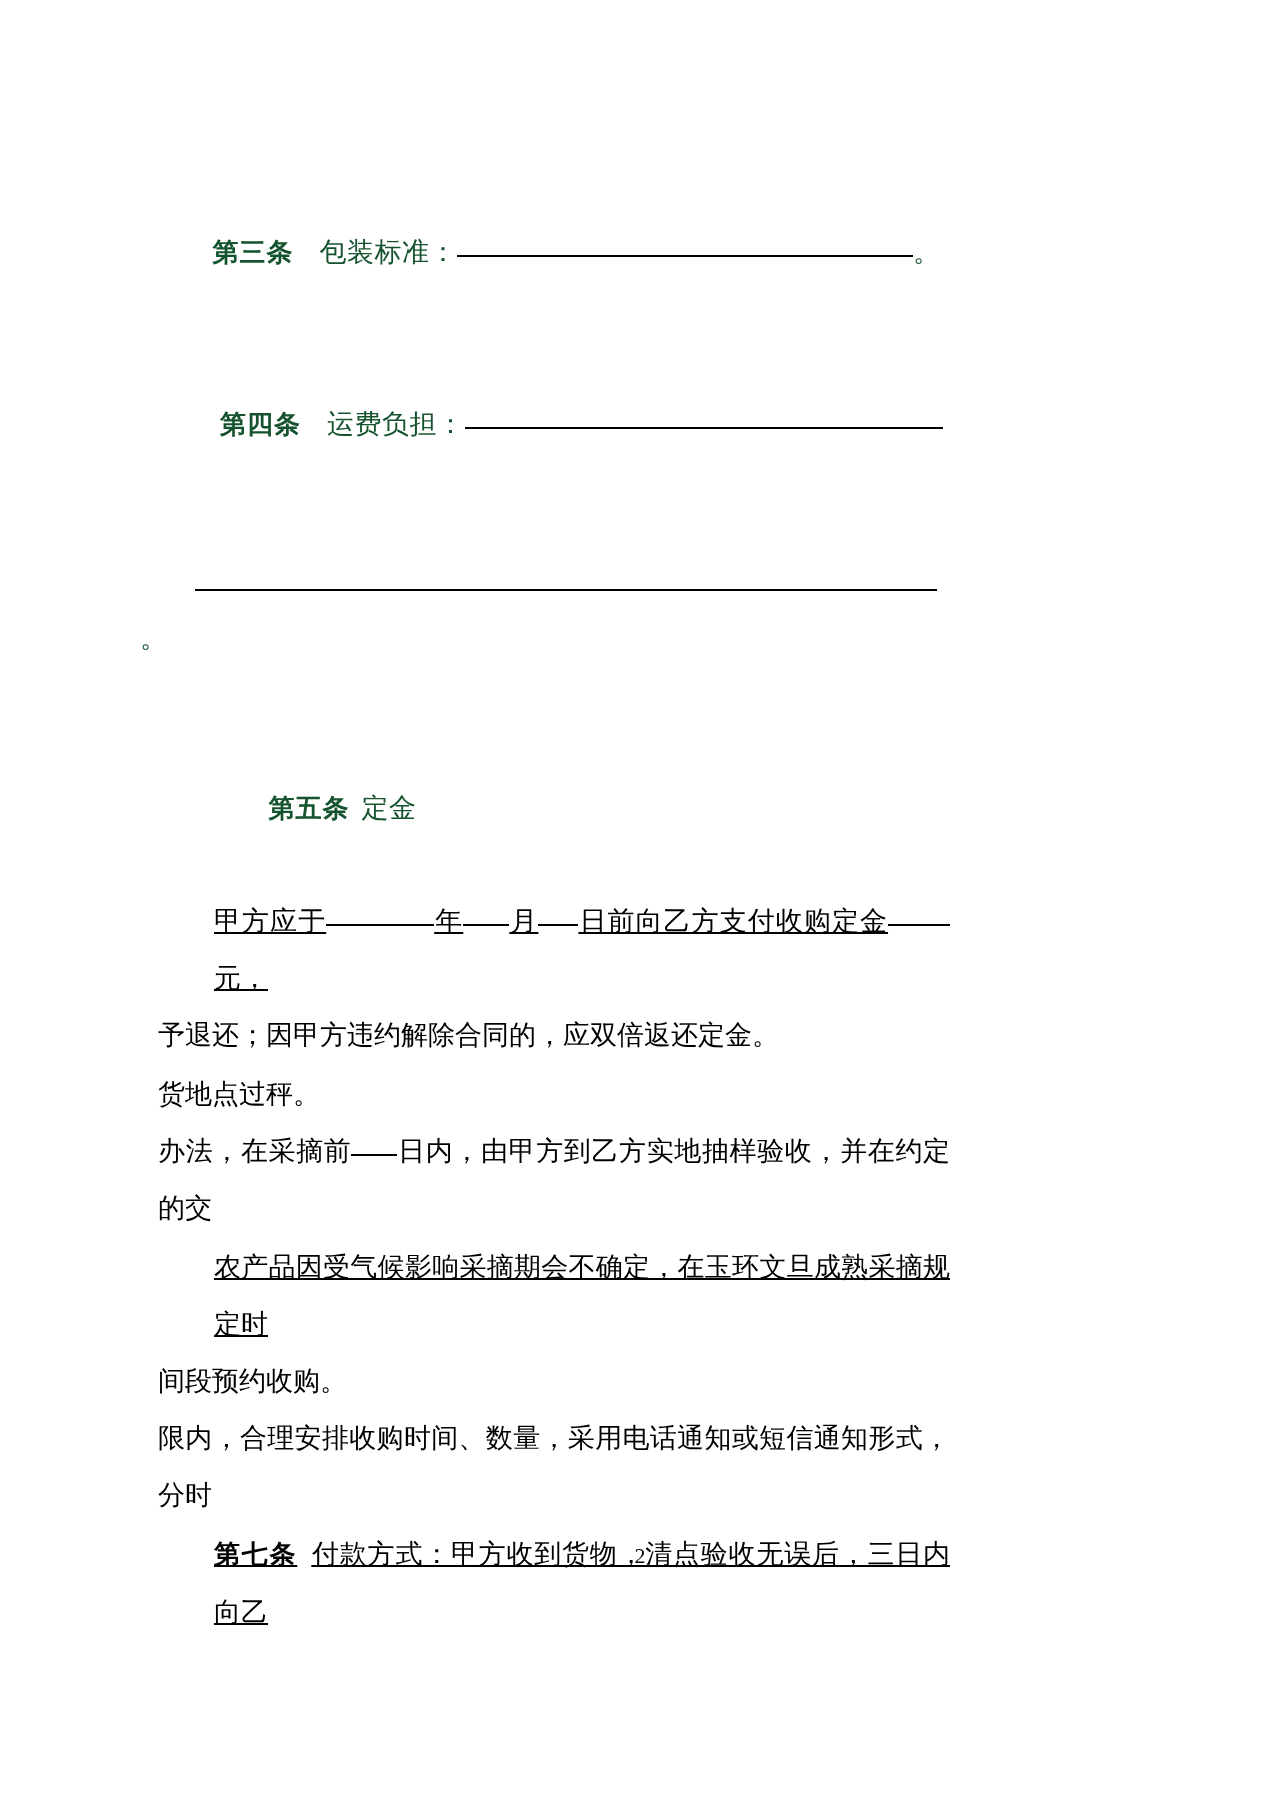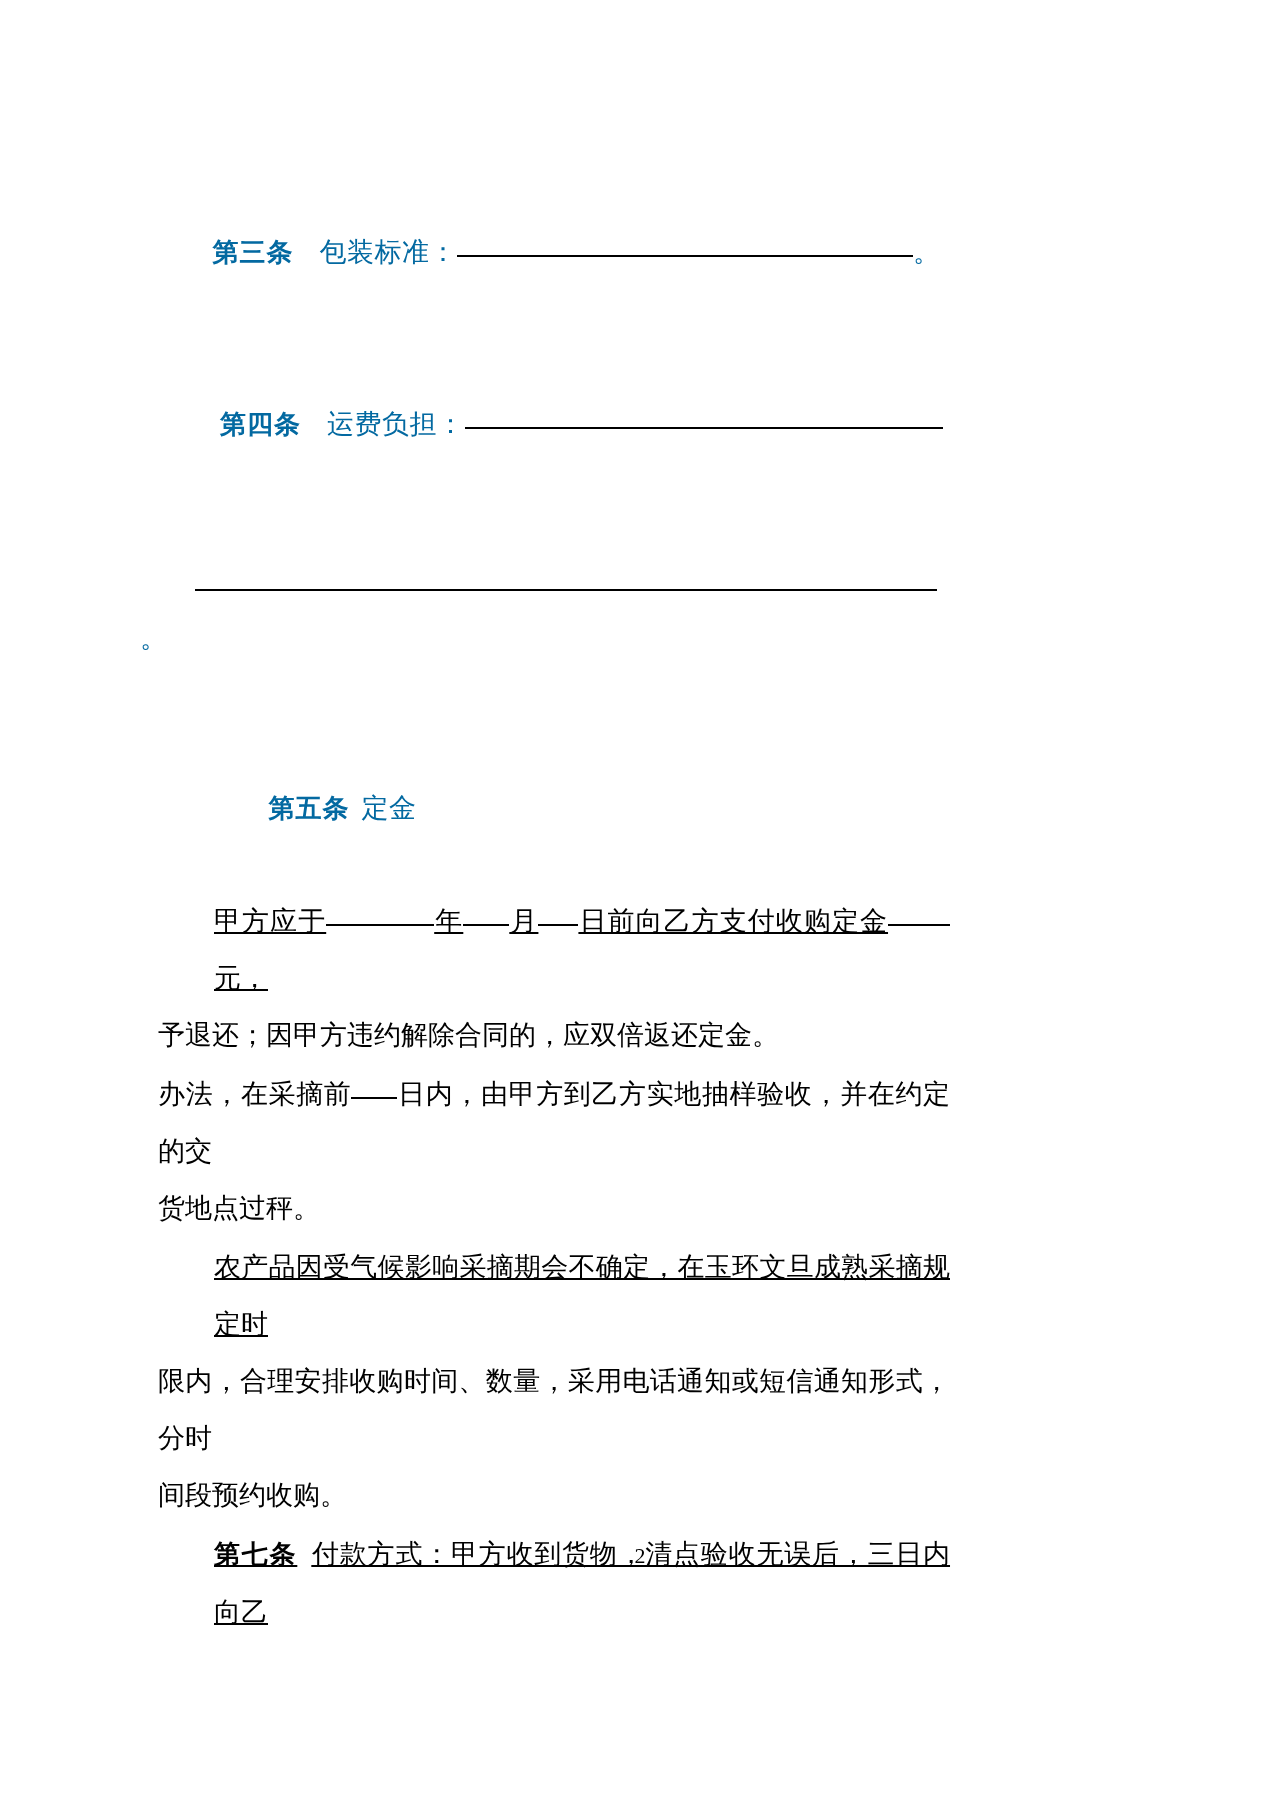--- a/index.html
+++ b/index.html
@@ -32,21 +32,21 @@
     width: 792px;
   }
 
   
   .line {
     font-family: "DejaVu Serif", "Liberation Serif", serif;
     font-size: 27px;
     line-height: 56px;
     letter-spacing: 0.5px;
     white-space: pre-wrap;
-    color: #0369a1;
+    color: #14532d;
   }
 
   .art-head {
     font-family: "DejaVu Sans", "Liberation Sans", sans-serif;
     font-weight: bold;
     font-size: 26px;
     letter-spacing: 1px;
   }
 
   
@@ -117,28 +117,28 @@
     <div class="line indent-head" style="margin-top:8px;">
       <span class="art-head">第五条</span><span style="display:inline-block;width:12px"></span><span>定金</span>
     </div>
 
     <div class="para">
       <div class="indent1"><span>甲方应于</span><span class="blank b-md"></span><span>年</span><span class="blank b-xxs"></span><span>月</span><span class="blank b-tiny"></span><span>日前向乙方支付收购定金</span><span class="blank b-xs"></span><span>元，</span></div>
       <div>予退还；因甲方违约解除合同的，应双倍返还定金。</div>
     </div>
 
     <div class="para" style="margin-top:2px;">
+      <div>货地点过秤。</div>
       <div><span>办法，在采摘前</span><span class="blank b-xxs"></span><span>日内，由甲方到乙方实地抽样验收，并在约定的交</span></div>
-      <div>货地点过秤。</div>
     </div>
 
     <div class="para" style="margin-top:2px;">
       <div class="indent1">农产品因受气候影响采摘期会不确定，在玉环文旦成熟采摘规定时</div>
+      <div>间段预约收购。</div>
       <div>限内，合理安排收购时间、数量，采用电话通知或短信通知形式，分时</div>
-      <div>间段预约收购。</div>
     </div>
 
     <div class="para" style="margin-top:2px;">
       <div class="indent1"><span class="art-head">第七条</span><span style="display:inline-block;width:14px"></span><span>付款方式：甲方收到货物，清点验收无误后，三日内向乙</span></div>
 
     </div>
 
   </div>
 
   <div class="pageno">2</div>

